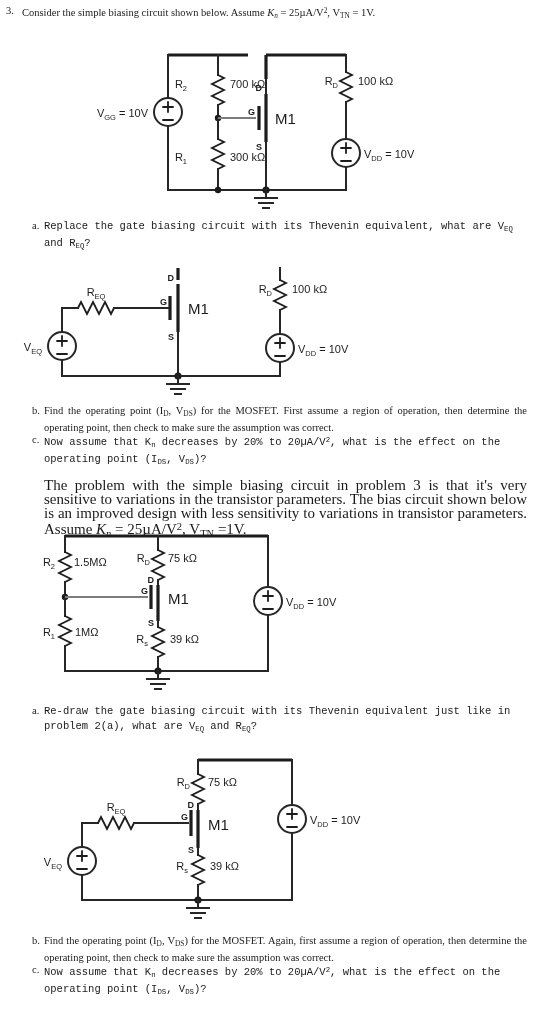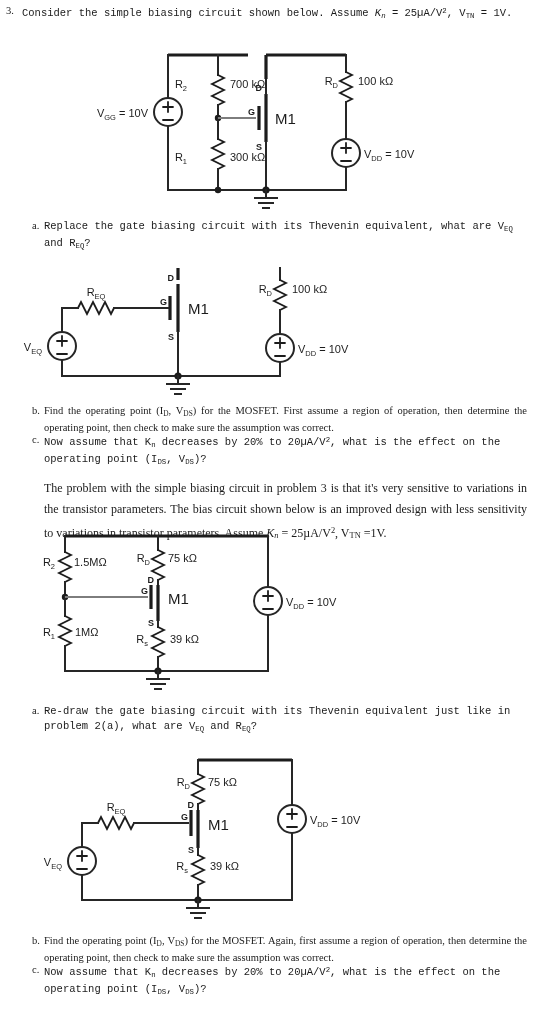--- a/index.html
+++ b/index.html
@@ -40,22 +40,22 @@
   .qtext {
     flex: 1 1 auto;
     font-size: 10.5px;
     line-height: 14.5px;
     text-align: justify;
     text-justify: inter-word;
   }
   .qtext.nj { text-align: left; font-family: Liberation Mono, monospace; }
   .para {
     position: absolute;
-    font-size: 12px;
-    line-height: 21px;
+    font-size: 15px;
+    line-height: 14px;
     text-align: justify;
     text-justify: inter-word;
   }
   sub { font-size: 0.7em; vertical-align: -0.22em; }
   sup { font-size: 0.7em; vertical-align: 0.42em; }
   .ital { font-style: italic; }
   .sred { color: #c25b5b; }
 
   
   .circuit {
@@ -111,21 +111,21 @@
     stroke-linecap: round;
   }
 </style>
 </head>
 <body>
 
 <div class="page">
 
   <div class="qblock" style="top:4px; left:0px; width:532px;">
     <div class="qnum">3.</div>
-    <div class="qtext" style="padding-right:6px;font-family:Liberation Mono, monospace;"><span>Consider the simple biasing circuit shown below.  Assume </span><span class="ital">K</span><sub class="ital">n</sub><span> = </span><span>25µA/V</span><sup>2</sup><span>, </span><span>V</span><sub>TN</sub><span> = </span><span>1V.</span></div>
+    <div class="qtext" style="padding-right:6px;"><span>Consider the simple biasing circuit shown below.  Assume </span><span class="ital">K</span><sub class="ital">n</sub><span> = </span><span>25µA/V</span><sup>2</sup><span>, </span><span>V</span><sub>TN</sub><span> = </span><span>1V.</span></div>
   </div>
 
   <div class="circuit" style="top:22px; height:190px;">
     <svg width="541" height="190" viewBox="0 0 541 190">
 
       <path class="thick" d="M168,33 L248,33"></path>
 
       <path class="wire" d="M168,33 L168,76"></path>
       <path class="wire" d="M168,104 L168,168"></path>
 

